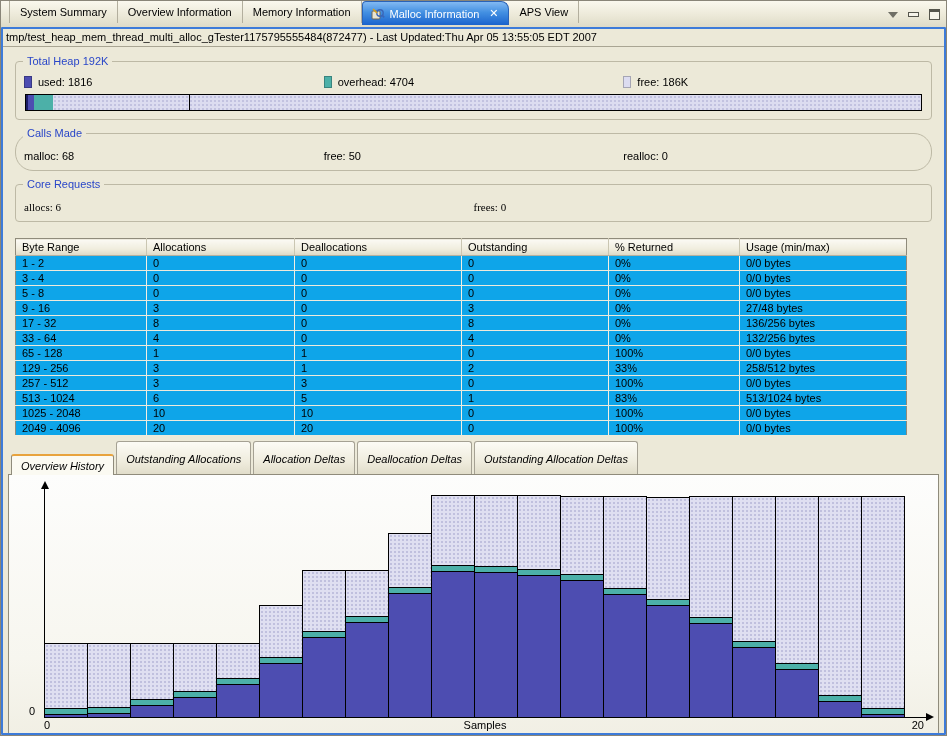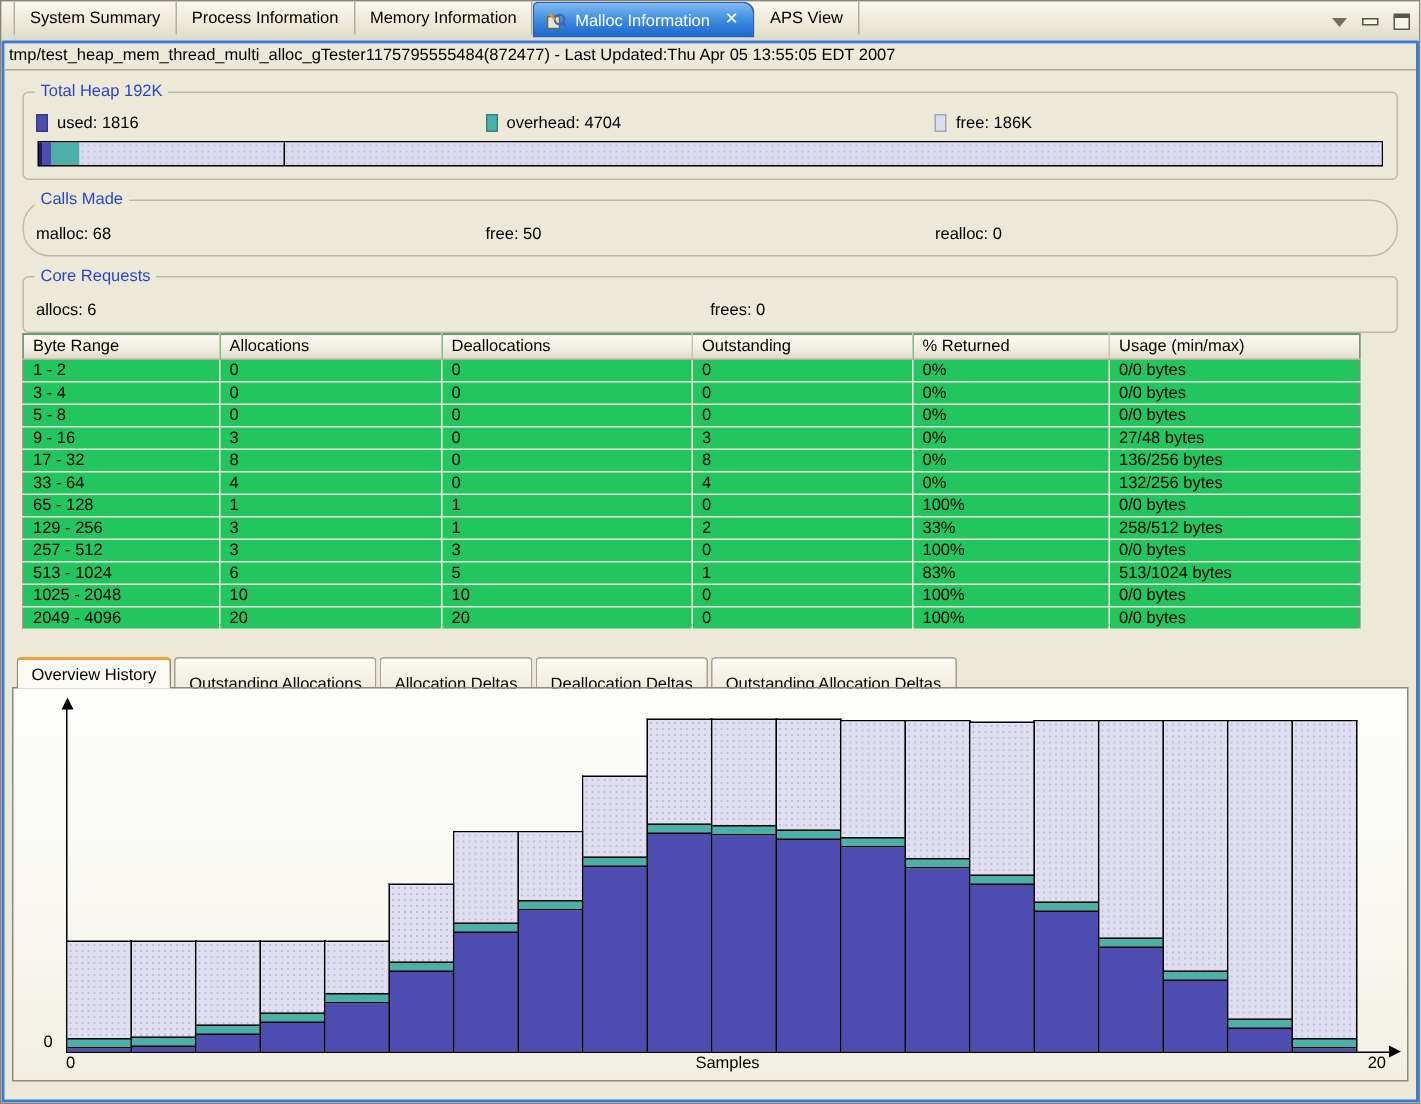--- a/index.html
+++ b/index.html
@@ -88,27 +88,27 @@
   .heap-used { background: #4d4db1; border-left: 2px solid #1c1c66; }
   .heap-ovh  { background: #4cb0a8; }
   .heap-free { flex: 1;
     background-color: #dcdcf0;
     background-image: radial-gradient(circle, #c2c2e0 0.8px, transparent 0.9px);
     background-size: 4px 4px;
   }
   .heap-divider { position: absolute; top: 0; bottom: 0; width: 1px; background: #000; }
 
   .stats-row-3 { display: grid; grid-template-columns: 1fr 1fr 1fr; margin: 2px 0 2px 0; }
-  .stats-row-2 { display: grid; grid-template-columns: 1fr 1fr; margin: 2px 0 2px 0; }
+  .stats-row-2 { display: grid; grid-template-columns: 1fr 1fr; margin: 2px 0 2px 0; font-family: Liberation Serif, serif; }
   .stat { white-space: nowrap; }
 
   
   table.alloc {
-    width: 799px; margin-top: 0; border-collapse: collapse;
-    background: #22c55e; border: 1px solid #8f8b7b;
+    width: 799px; margin-top: 16px; border-collapse: collapse;
+    background: #0ea5e9; border: 1px solid #8f8b7b;
     table-layout: fixed;
   }
   table.alloc th {
     background: linear-gradient(180deg,#fbfaf4 0%,#f0edde 60%,#ddd9c6 100%);
     font-weight: normal; text-align: left; padding: 2px 0 2px 6px;
     border-right: 1px solid #cac6b2; border-bottom: 1px solid #b5b1a0;
     height: 17px; white-space: nowrap; overflow: hidden;
   }
   table.alloc th:last-child { border-right: none; }
   table.alloc td {
@@ -116,21 +116,21 @@
     border-bottom: 1px solid #eeeadb; border-right: 1px solid #f2efe3;
     white-space: nowrap; overflow: hidden;
   }
   table.alloc td:last-child { border-right: none; }
   col.c0 { width: 131px; } col.c1 { width: 148px; } col.c2 { width: 167px; }
   col.c3 { width: 147px; } col.c4 { width: 131px; } col.c5 { width: 167px; }
   col.c6 { width: auto; }
 
   
   .chart-section { padding: 0 5px; margin-top: 18px; }
-  .bottom-tabs { display: flex; height: 21px; padding-left: 3px; }
+  .bottom-tabs { display: flex; align-items: flex-end; height: 21px; padding-left: 3px; font-style: italic; }
   .btab {
     height: 34px; display: flex; align-items: center; padding: 0 9px;
     background: linear-gradient(180deg,#fcfbf5 0%,#efecdd 60%,#e0dcc9 100%);
     border: 1px solid #a5a193; border-bottom: none;
     border-radius: 3px 3px 0 0; margin-right: 2px; white-space: nowrap;
   }
   .btab.active {
     height: 21px; background: #fbfaf2;
     border: 1px solid #8f8b7b; border-top: 2px solid #e8a33d; border-bottom: none;
     position: relative; z-index: 2;
@@ -181,21 +181,21 @@
 <body>
 
 <div class="window">
 
   <div class="tabbar">
     <div class="tabs" id="top-tabs">
         <div class="tab">
           <span>System Summary</span>
         </div>
         <div class="tab">
-          <span>Process Information</span>
+          <span>Overview Information</span>
         </div>
         <div class="tab">
           <span>Memory Information</span>
         </div>
         <div class="tab active">
           <span class="tab-icon">
             <svg width="14" height="12" viewBox="0 0 14 12">
               <rect x="1" y="3" width="8" height="8" rx="1" fill="#e8e4d0" stroke="#6b675a"></rect>
               <circle cx="9" cy="5" r="3.2" fill="none" stroke="#3a66b8" stroke-width="1.4"></circle>
               <line x1="11.2" y1="7.2" x2="13.2" y2="9.4" stroke="#3a66b8" stroke-width="1.6"></line>

